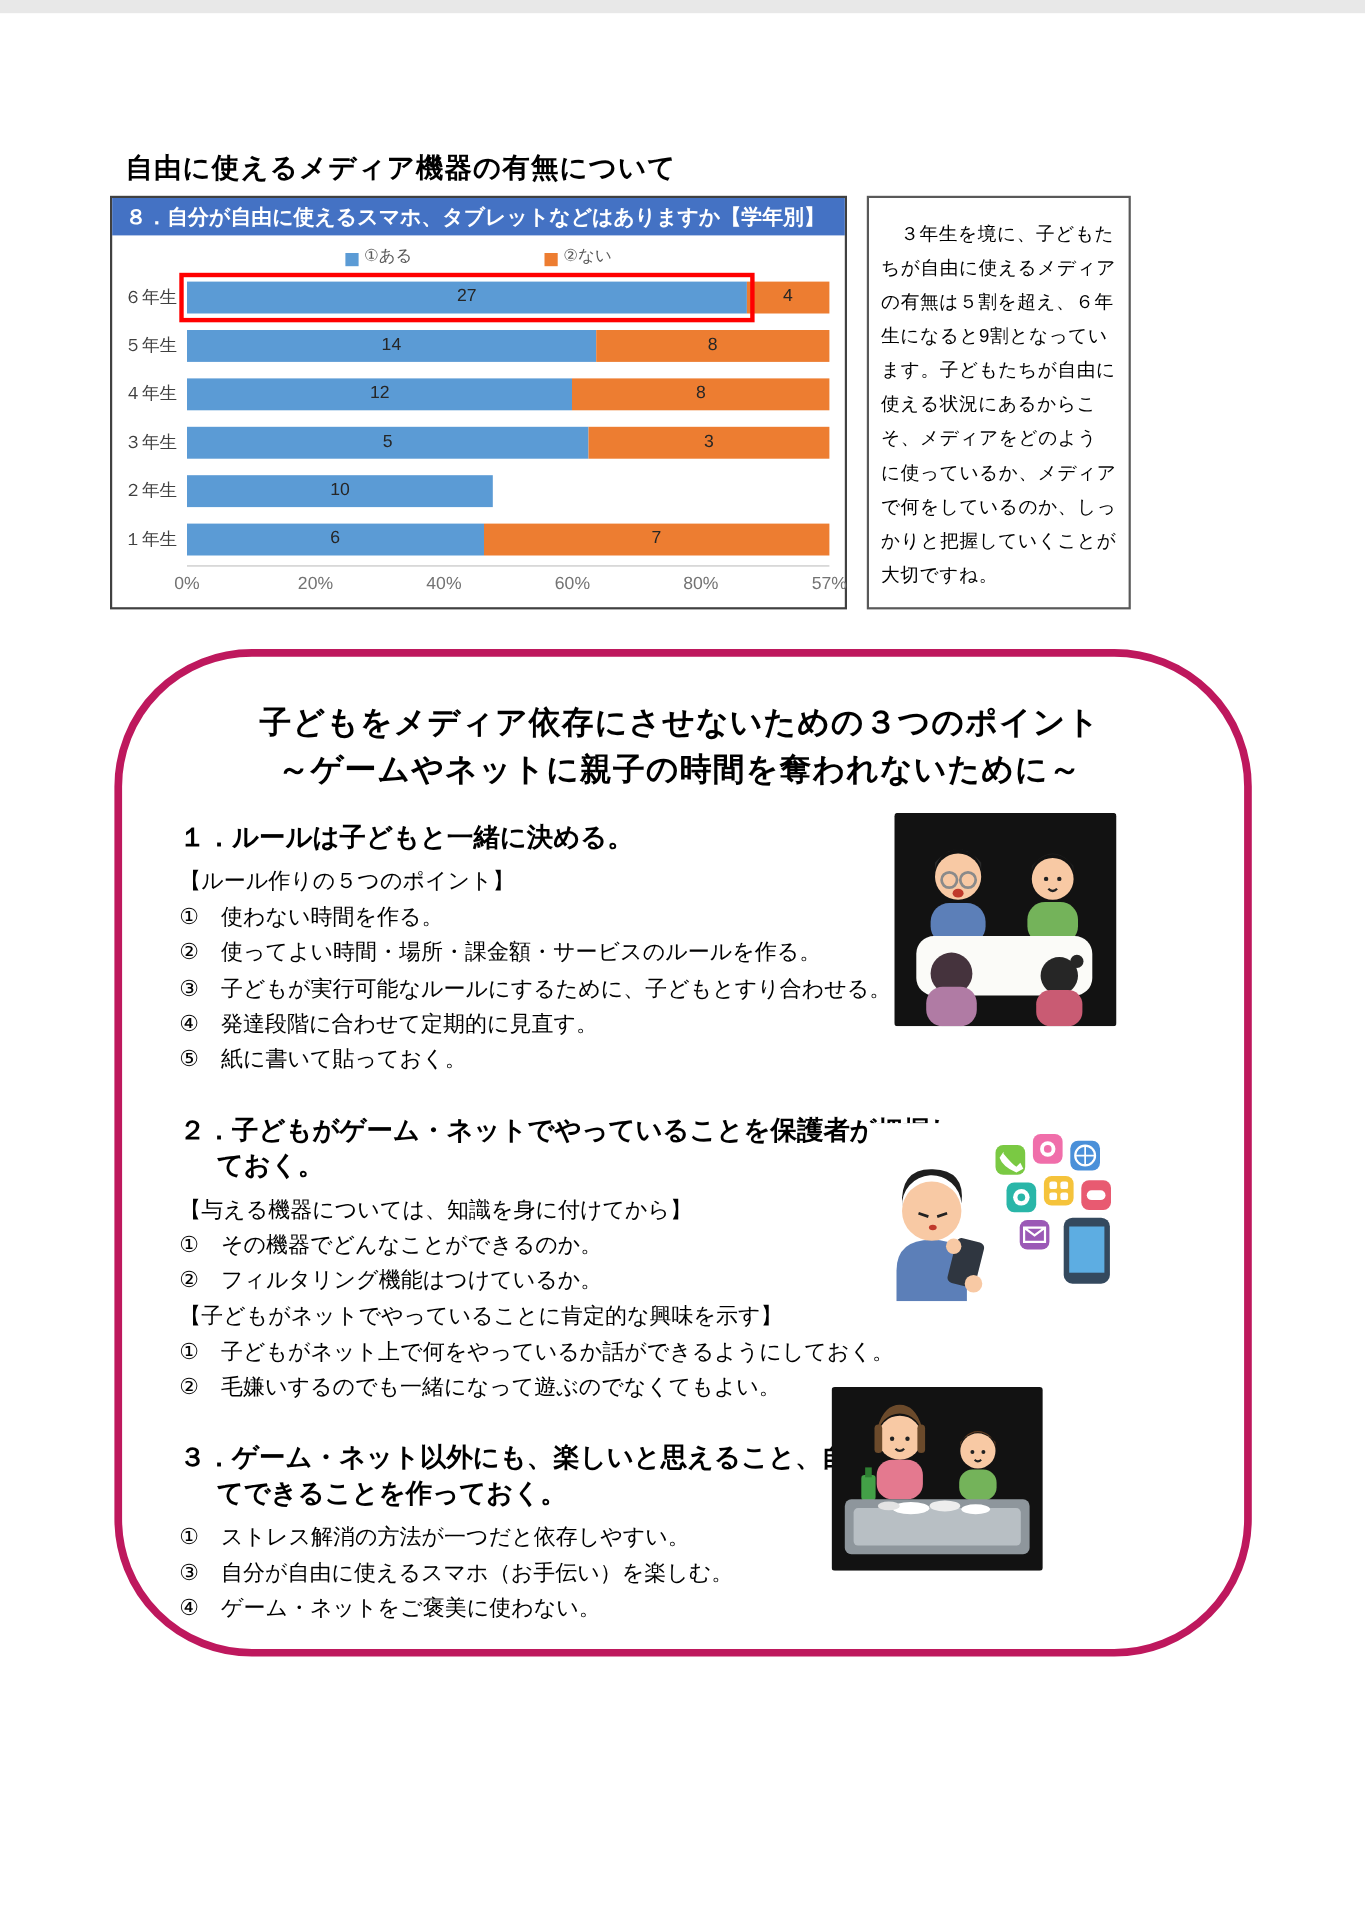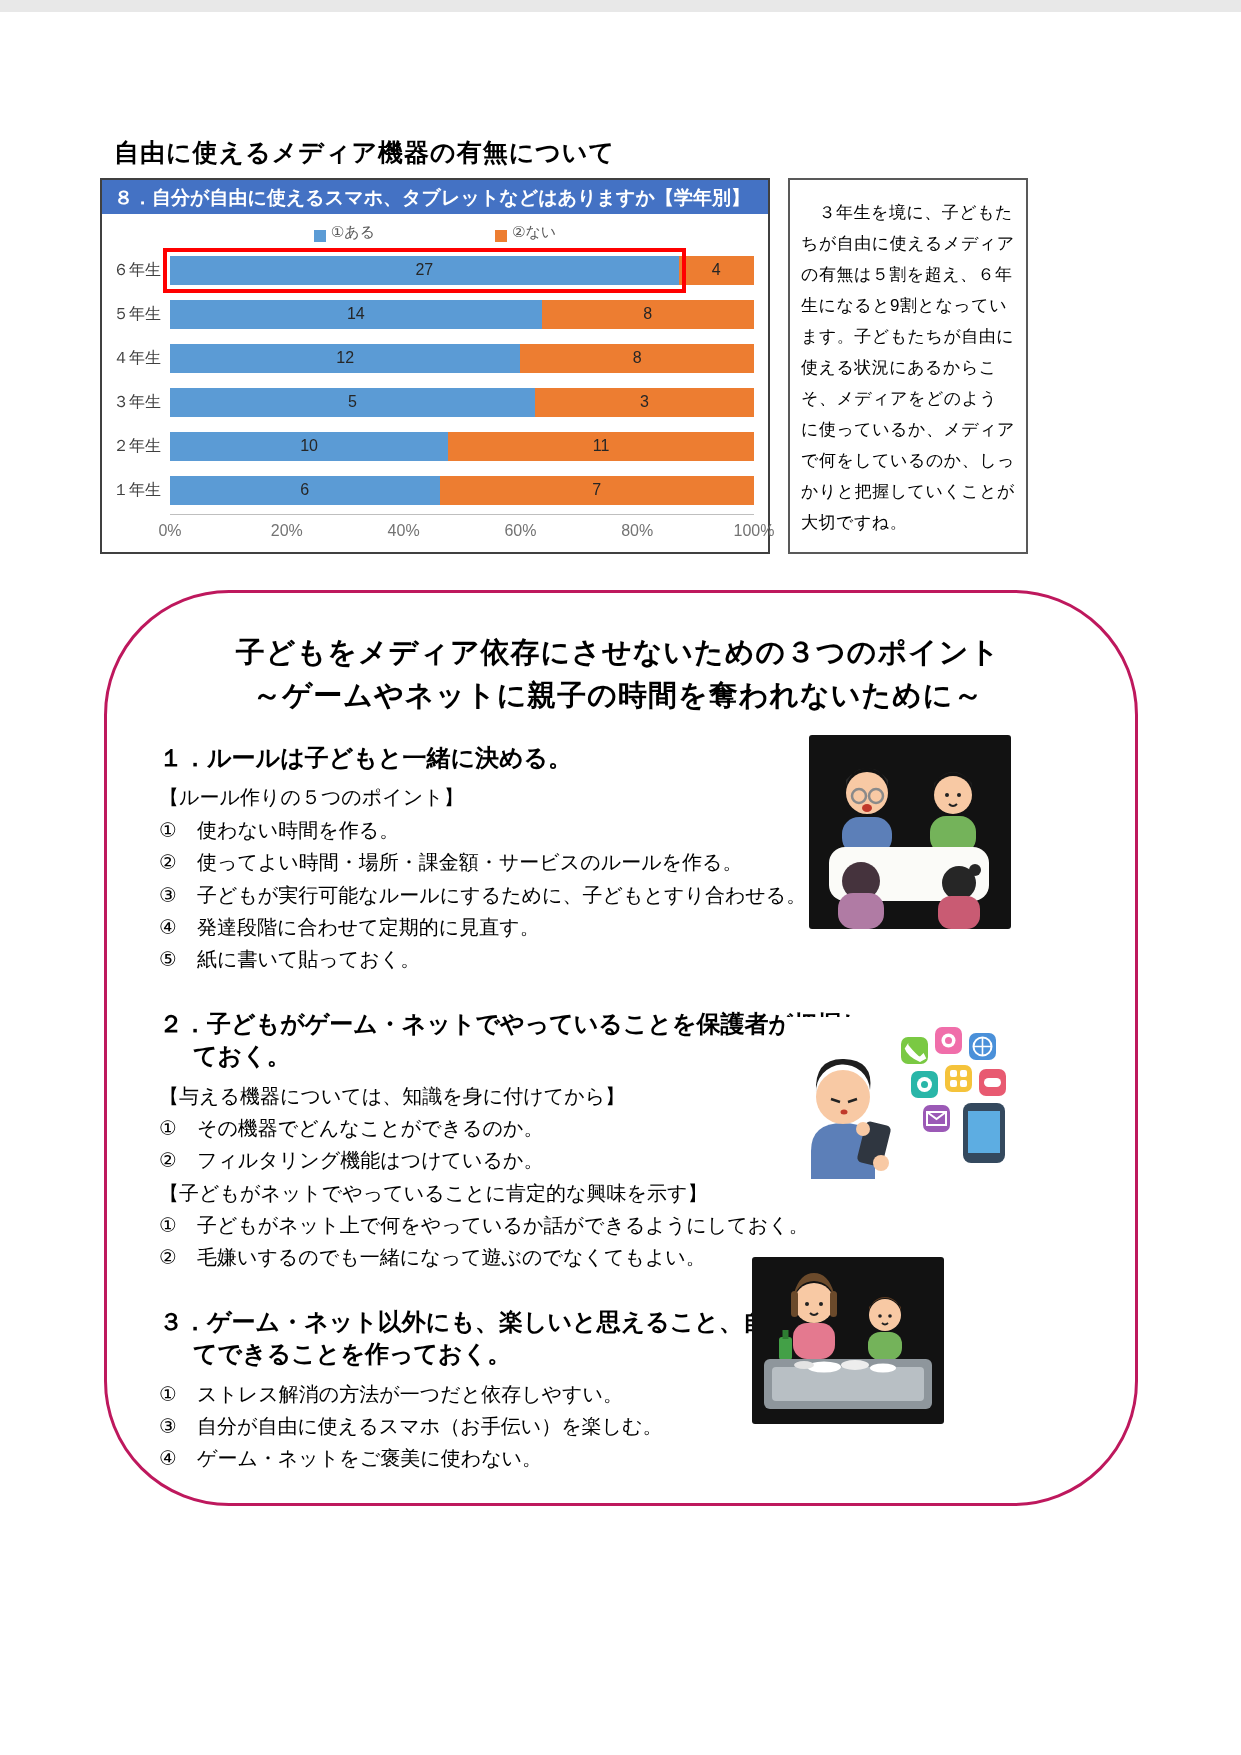--- a/index.html
+++ b/index.html
@@ -22,21 +22,21 @@
   .seg { display:flex; align-items:center; justify-content:center; font-size:16px; color:#262626; overflow:hidden; }
   .row-highlight { position:absolute; left:-7px; top:-8px; bottom:-8px; border:4px solid #FF0000; pointer-events:none; }
   .x-axis { position:relative; height:30px; margin:2px 14px 0 68px; border-top:1px solid #BFBFBF; }
   .x-axis .tick { position:absolute; top:7px; transform:translateX(-50%); font-size:16px; color:#737373; }
 
   
   .comment-box { position:absolute; left:788px; top:166px; width:240px; height:376px; border:2px solid #595959; background:#fff; padding:17px 11px; }
   .comment-text { font-size:17px; line-height:31px; color:#000; letter-spacing:0.5px; }
 
   
-  .bubble { position:absolute; left:104px; top:578px; width:1034px; height:916px; border:3px solid #be185d; border-radius:125px; background:#fff; padding:40px 58px 0 52px; }
+  .bubble { position:absolute; left:104px; top:578px; width:1034px; height:916px; border:7px solid #be185d; border-radius:125px; background:#fff; padding:40px 58px 0 52px; }
   .bubble-title { text-align:center; font-size:29px; font-weight:bold; color:#000; letter-spacing:1px; }
   .bubble-subtitle { text-align:center; font-size:29px; font-weight:bold; color:#000; letter-spacing:1px; margin-top:3px; }
   .bubble-sections { margin-top:26px; }
   .section { width:710px; }
   .section + .section { margin-top:32px; }
   .sec-heading { font-size:24px; font-weight:bold; color:#000; padding-left:34px; text-indent:-34px; line-height:1.35; margin-bottom:7px; }
   .group-label { font-size:20px; color:#000; line-height:1.62; }
   .item { font-size:20px; color:#000; line-height:1.62; padding-left:37px; text-indent:-37px; }
 
   .illu { position:absolute; }
@@ -90,38 +90,37 @@
           <div class="cat-label">３年生</div>
           <div class="bar-track">
             <div class="seg" style="width: 62.5%; background: rgb(91, 155, 213);">5</div>
             <div class="seg" style="width: 37.5%; background: rgb(237, 125, 49);">3</div>
           </div>
         </div>
         <div class="chart-row">
           <div class="cat-label">２年生</div>
           <div class="bar-track">
             <div class="seg" style="width: 47.619%; background: rgb(91, 155, 213);">10</div>
-            <div class="seg" style="width: 52.381%; background: rgb(237, 125, 49);">11</div>
           </div>
         </div>
         <div class="chart-row">
           <div class="cat-label">１年生</div>
           <div class="bar-track">
             <div class="seg" style="width: 46.1538%; background: rgb(91, 155, 213);">6</div>
             <div class="seg" style="width: 53.8462%; background: rgb(237, 125, 49);">7</div>
           </div>
         </div>
       </div>
     <div class="x-axis">
         <span class="tick" style="left: 0%;">0%</span>
         <span class="tick" style="left: 20%;">20%</span>
         <span class="tick" style="left: 40%;">40%</span>
         <span class="tick" style="left: 60%;">60%</span>
         <span class="tick" style="left: 80%;">80%</span>
-        <span class="tick" style="left: 100%;">100%</span>
+        <span class="tick" style="left: 100%;">57%</span>
       </div>
   </div>
 
   <div class="comment-box">
     <div class="comment-text">　３年生を境に、子どもたちが自由に使えるメディアの有無は５割を超え、６年生になると9割となっています。子どもたちが自由に使える状況にあるからこそ、メディアをどのように使っているか、メディアで何をしているのか、しっかりと把握していくことが大切ですね。</div>
   </div>
 
   <div class="bubble">
     <div class="bubble-title">子どもをメディア依存にさせないための３つのポイント</div>
     <div class="bubble-subtitle">～ゲームやネットに親子の時間を奪われないために～</div>

